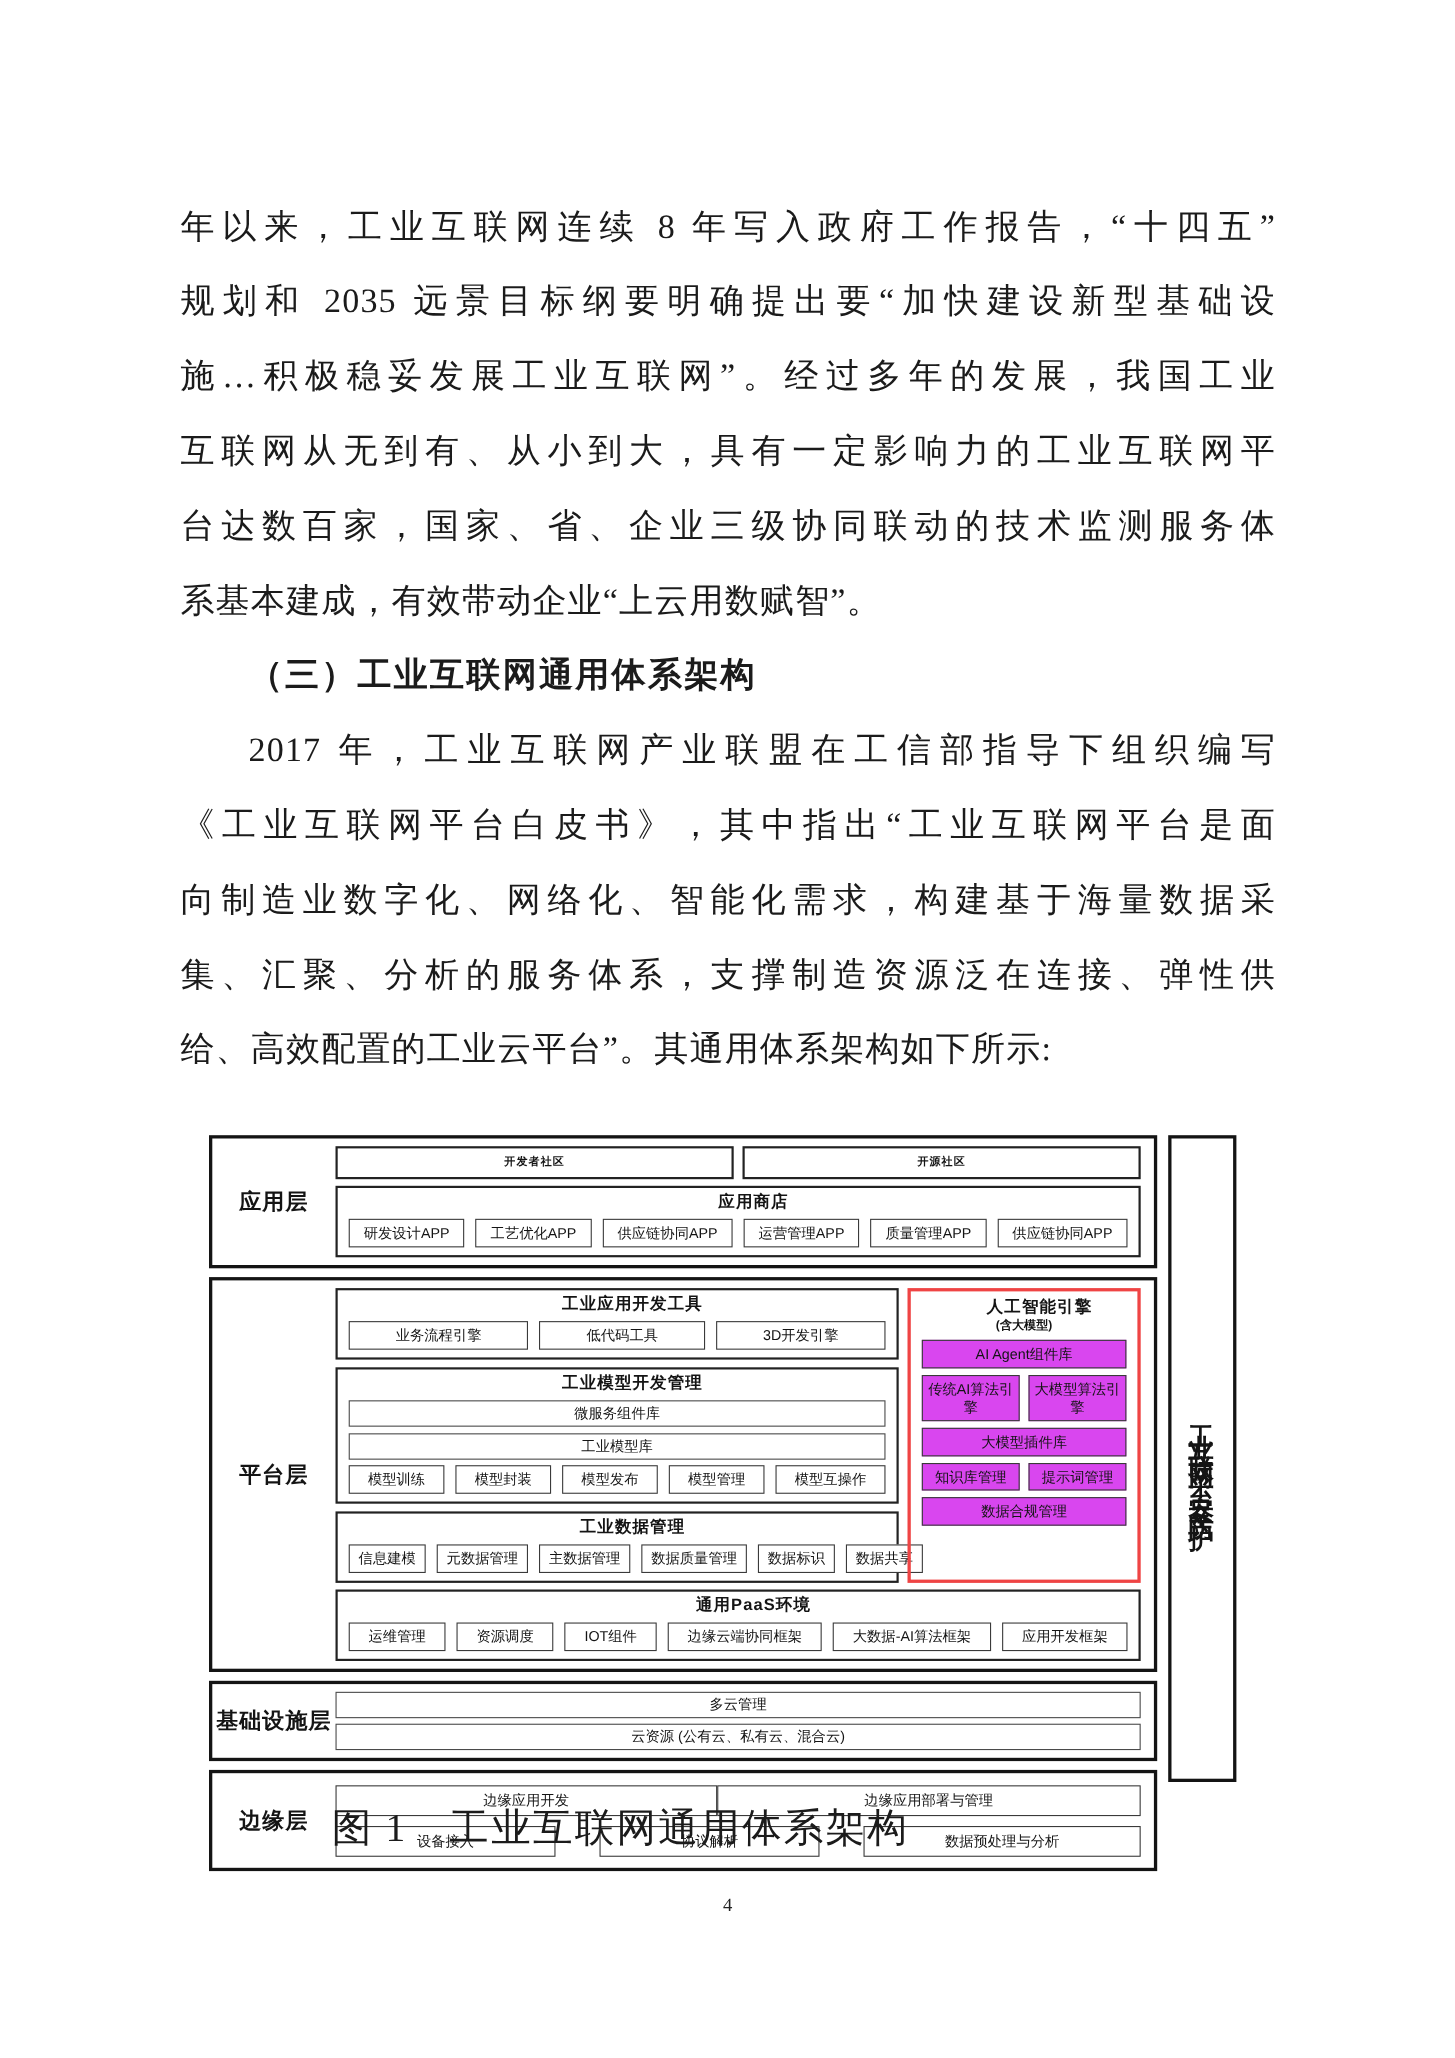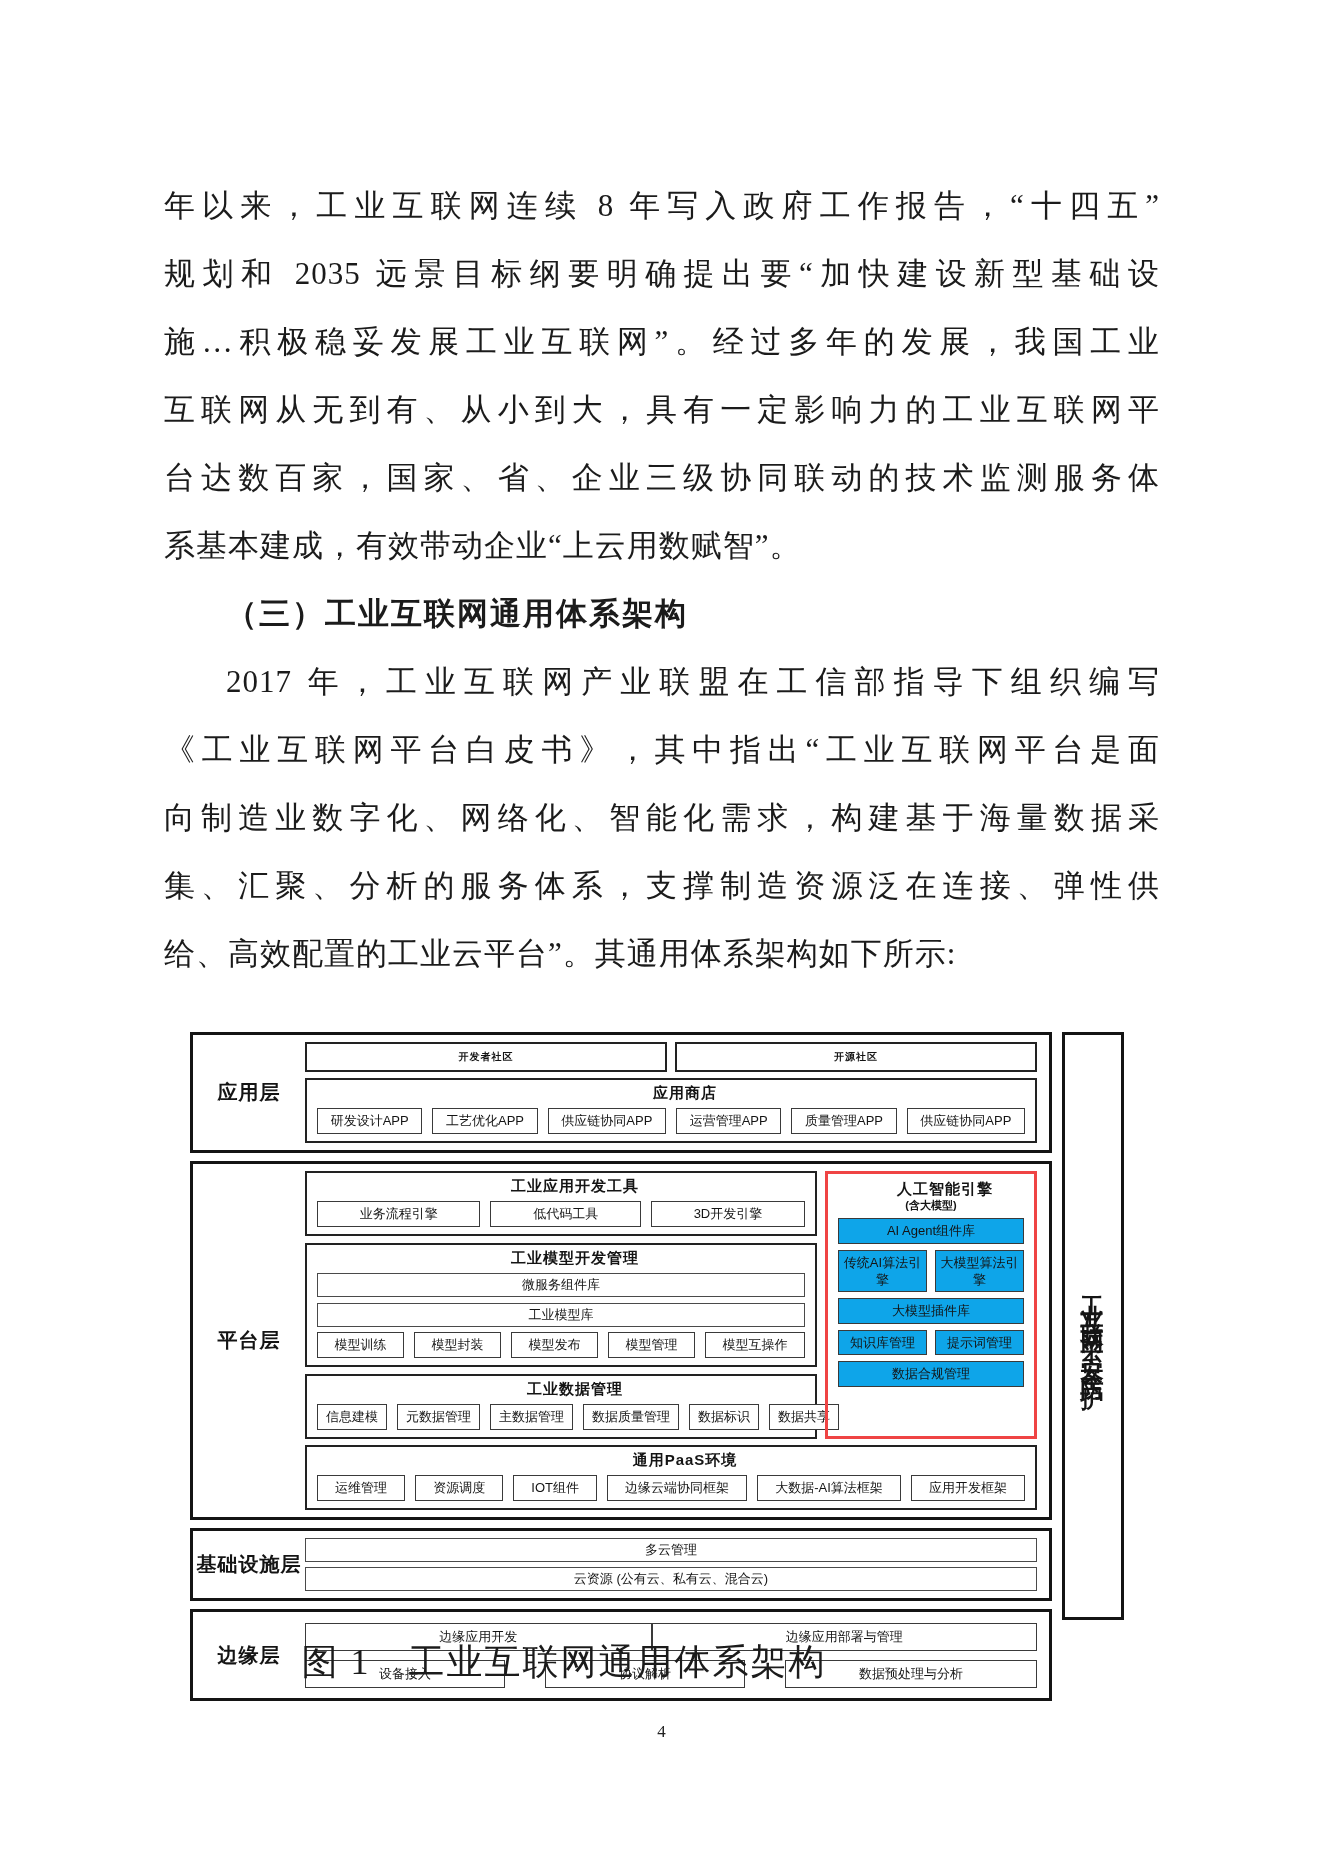--- a/index.html
+++ b/index.html
@@ -59,21 +59,21 @@
     border:1.3px solid #4a4a4a; text-align:center; font-size:13px;
     line-height:22px; margin:0 10px; background:#fff;
   }
 
   .plat-row { display:flex; gap:8px; flex:1; min-height:0; }
   .plat-left { flex:1; display:flex; flex-direction:column; gap:7px; min-width:0; }
   .ai-col {
     width:212px; flex:0 0 212px; border:3px solid #ef4444; box-sizing:border-box;
     padding:4px 10px 8px 10px; display:flex; flex-direction:column; gap:6px;
   }
-  .ai-item { border:1.3px solid #3a3a3a; text-align:center; font-size:13px; line-height:24px; background:#0ea5e9; }
+  .ai-item { border:1.3px solid #3a3a3a; text-align:center; font-size:13px; line-height:24px; background:#d946ef; }
   .ai-duo { display:flex; gap:8px; }
   .ai-duo .ai-item { flex:1; line-height:17px; padding:3px 2px; }
 
   .edge-row1 { display:flex; }
   .edge-row1 .chip { line-height:20px; }
   .edge-row2 { display:flex; gap:40px; }
   .edge-row2 .chip { line-height:20px; }
 
   .sec-vbar {
     width:62px; flex:0 0 62px; border:3px solid #141414; box-sizing:border-box;

